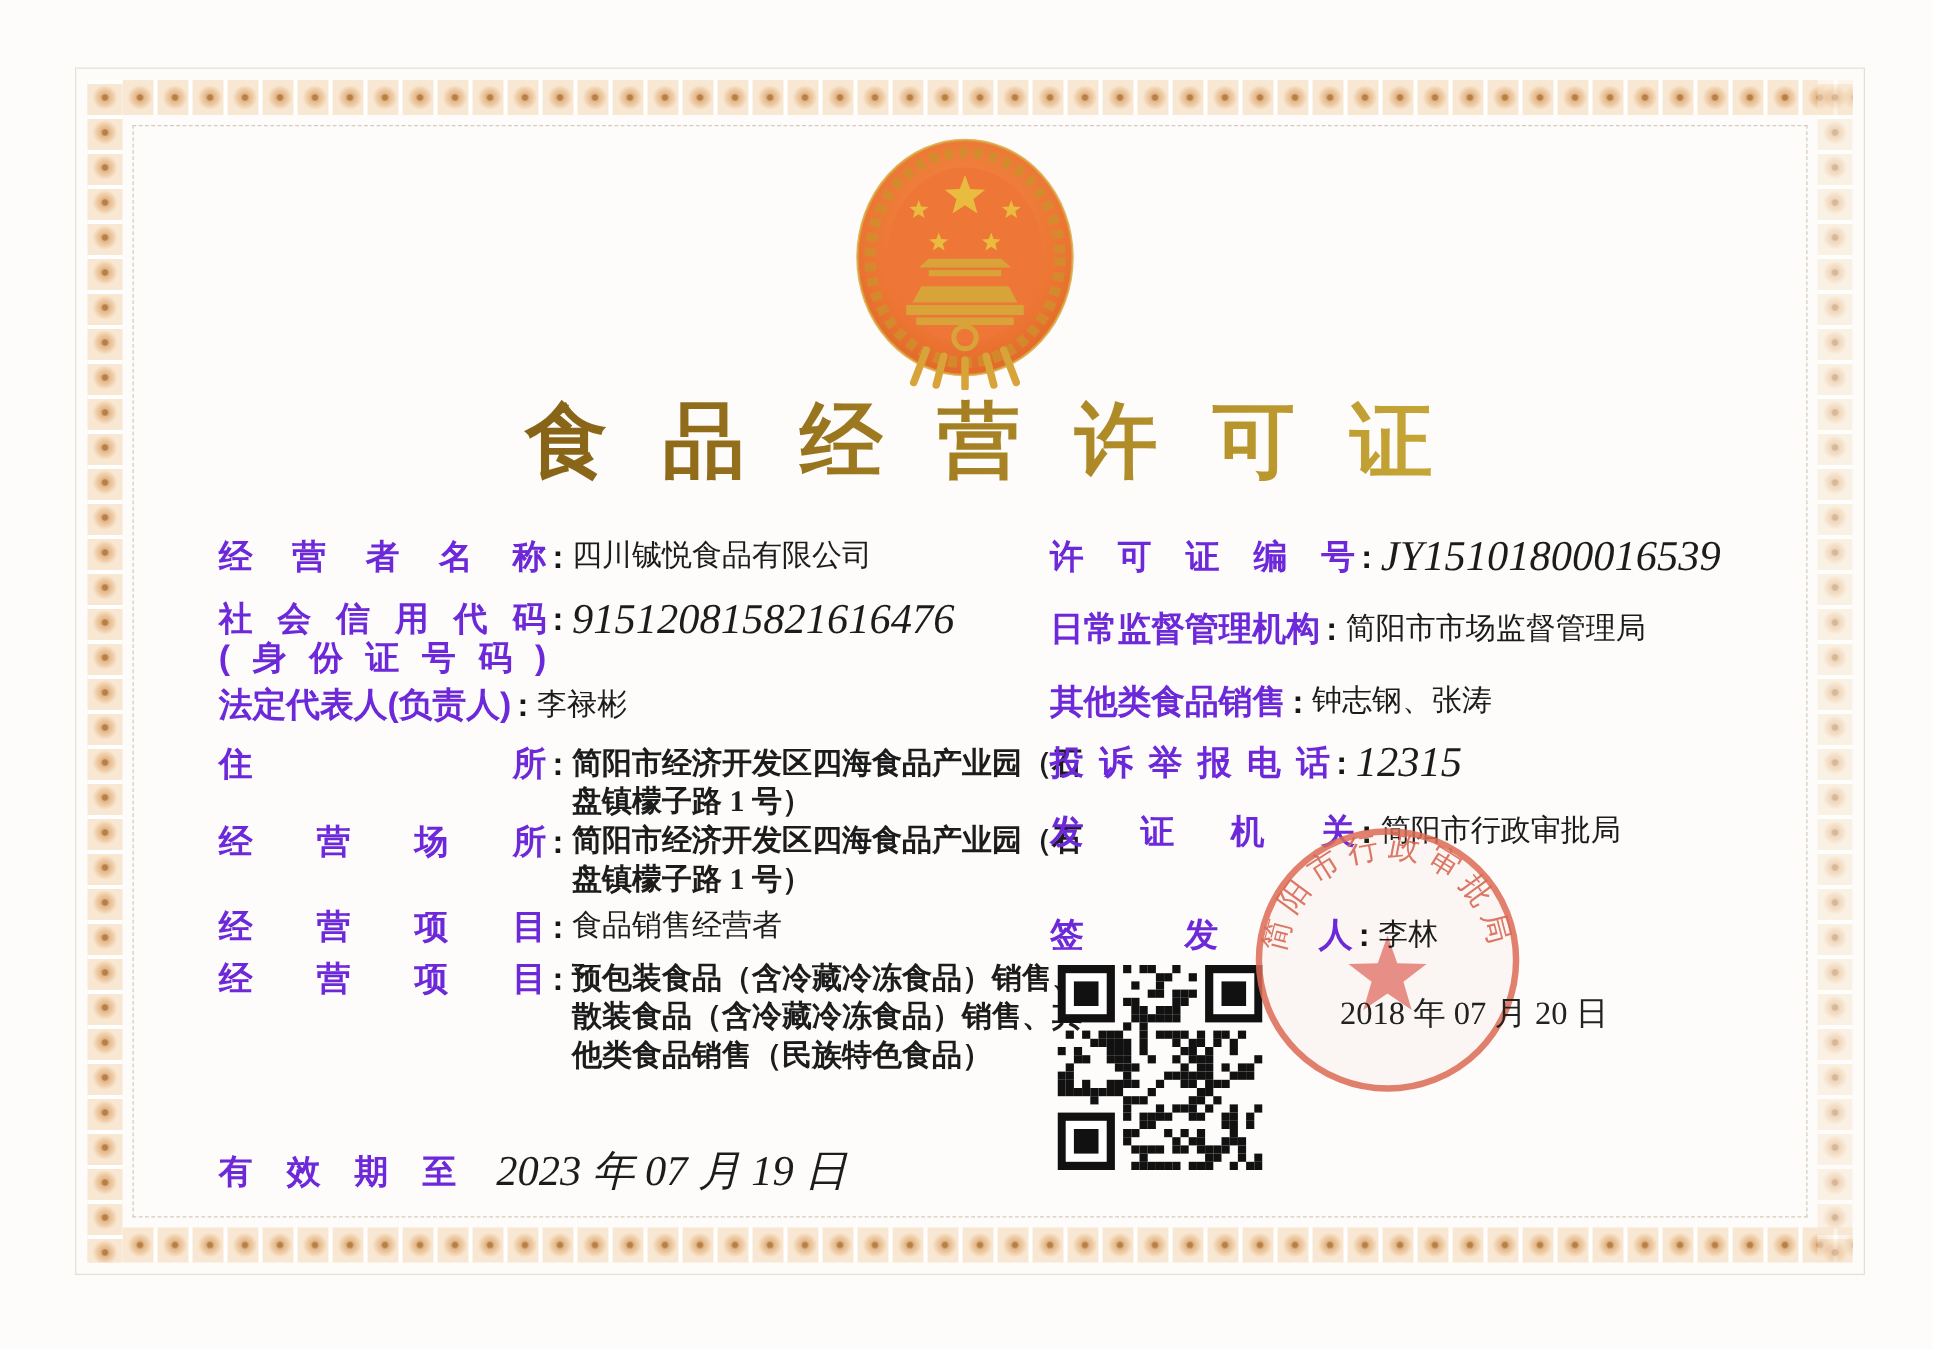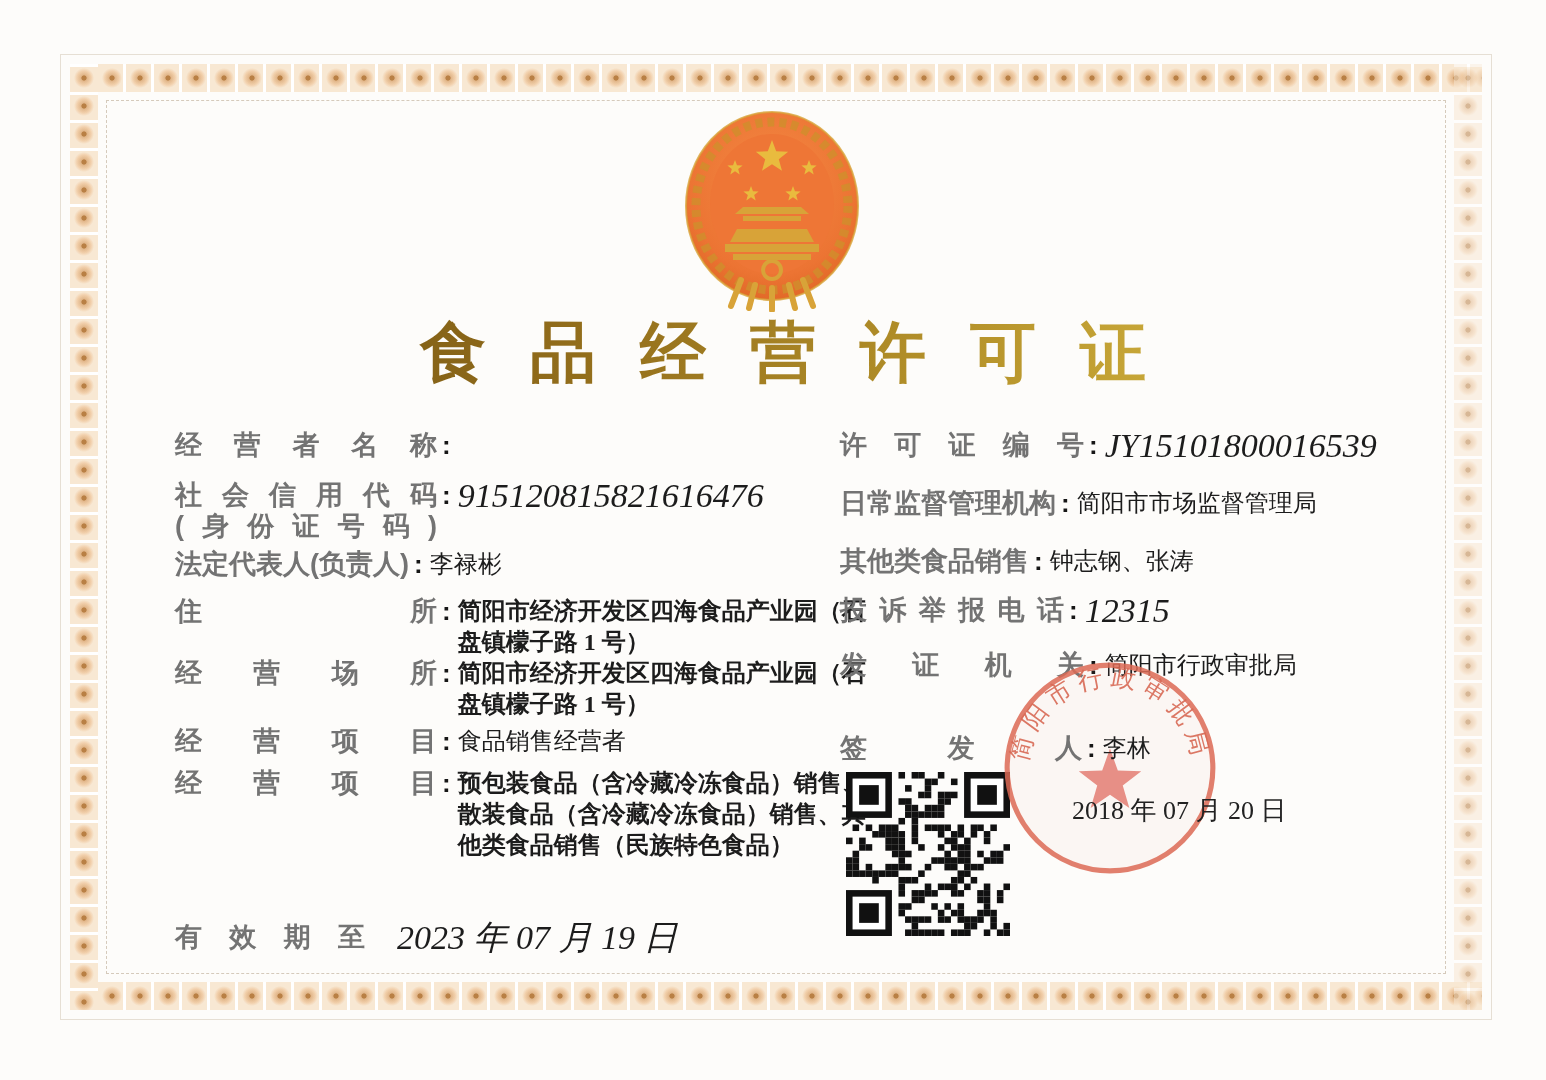--- a/index.html
+++ b/index.html
@@ -25,21 +25,21 @@
   .inner-line{position:absolute;left:106px;top:100px;right:100px;bottom:106px;border:1px dashed #d5cabb;}
   
   .emblem{position:absolute;left:683px;top:110px;width:178px;height:202px;}
   .title{position:absolute;left:0;top:308px;width:100%;text-align:center;
          font-family:"Liberation Serif","DejaVu Serif",serif;font-weight:bold;font-size:66px;
          letter-spacing:44px;padding-left:64px;box-sizing:border-box;white-space:nowrap;
          color:#9a741e;background:linear-gradient(92deg,#6b4f12 4%,#8f6a1a 35%,#b5922a 62%,#e6c94f 96%);
          -webkit-background-clip:text;background-clip:text;-webkit-text-fill-color:transparent;}
   
   .row{position:absolute;display:flex;align-items:flex-start;}
-  .lbl{font:700 27px "Liberation Sans",sans-serif;color:#737373;line-height:31px;}
+  .lbl{font:700 27px "Liberation Sans",sans-serif;color:#6d28d9;line-height:31px;}
   .spread{display:inline-block;text-align:justify;text-align-last:justify;text-justify:inter-character;}
   .lblcol{display:inline-flex;flex-direction:column;}
   .colon{font:700 26px "Liberation Sans",sans-serif;color:#161616;margin:0 7px 0 5px;line-height:31px;}
   .val{font:24px "Liberation Serif","DejaVu Serif",serif;color:#1c1c1c;line-height:31px;white-space:nowrap;}
   .val.wrap{display:inline-block;width:412px;white-space:normal;font-weight:bold;}
   .val.num{font-size:34px;font-style:italic;}
   
   .qr{position:absolute;left:846px;top:772px;width:164px;height:164px;}
   .stamp{position:absolute;left:1002px;top:660px;width:216px;height:216px;z-index:1;}
   .issuer-row{z-index:2;}
@@ -95,20 +95,21 @@
       <path d="M106,175 L112,198"></path>
         <path d="M120,170 L130,196"></path>
     </g>
   </svg>
 
   <div class="title">食品经营许可证</div>
 
   <div class="row" style="left:175px;top:430px">
     <span class="lbl spread" style="width:262px">经营者名称</span>
     <span class="colon">:</span>
+    <span class="val">四川铖悦食品有限公司</span>
   </div>
 
   <div class="row" style="left:175px;top:480px">
     <span class="lblcol" style="width:262px">
       <span class="lbl spread" style="width:262px">社会信用代码</span>
       <span class="lbl spread" style="width:262px">(身份证号码)</span>
     </span>
     <span class="colon">:</span>
     <span class="val num">915120815821616476</span>
   </div>

